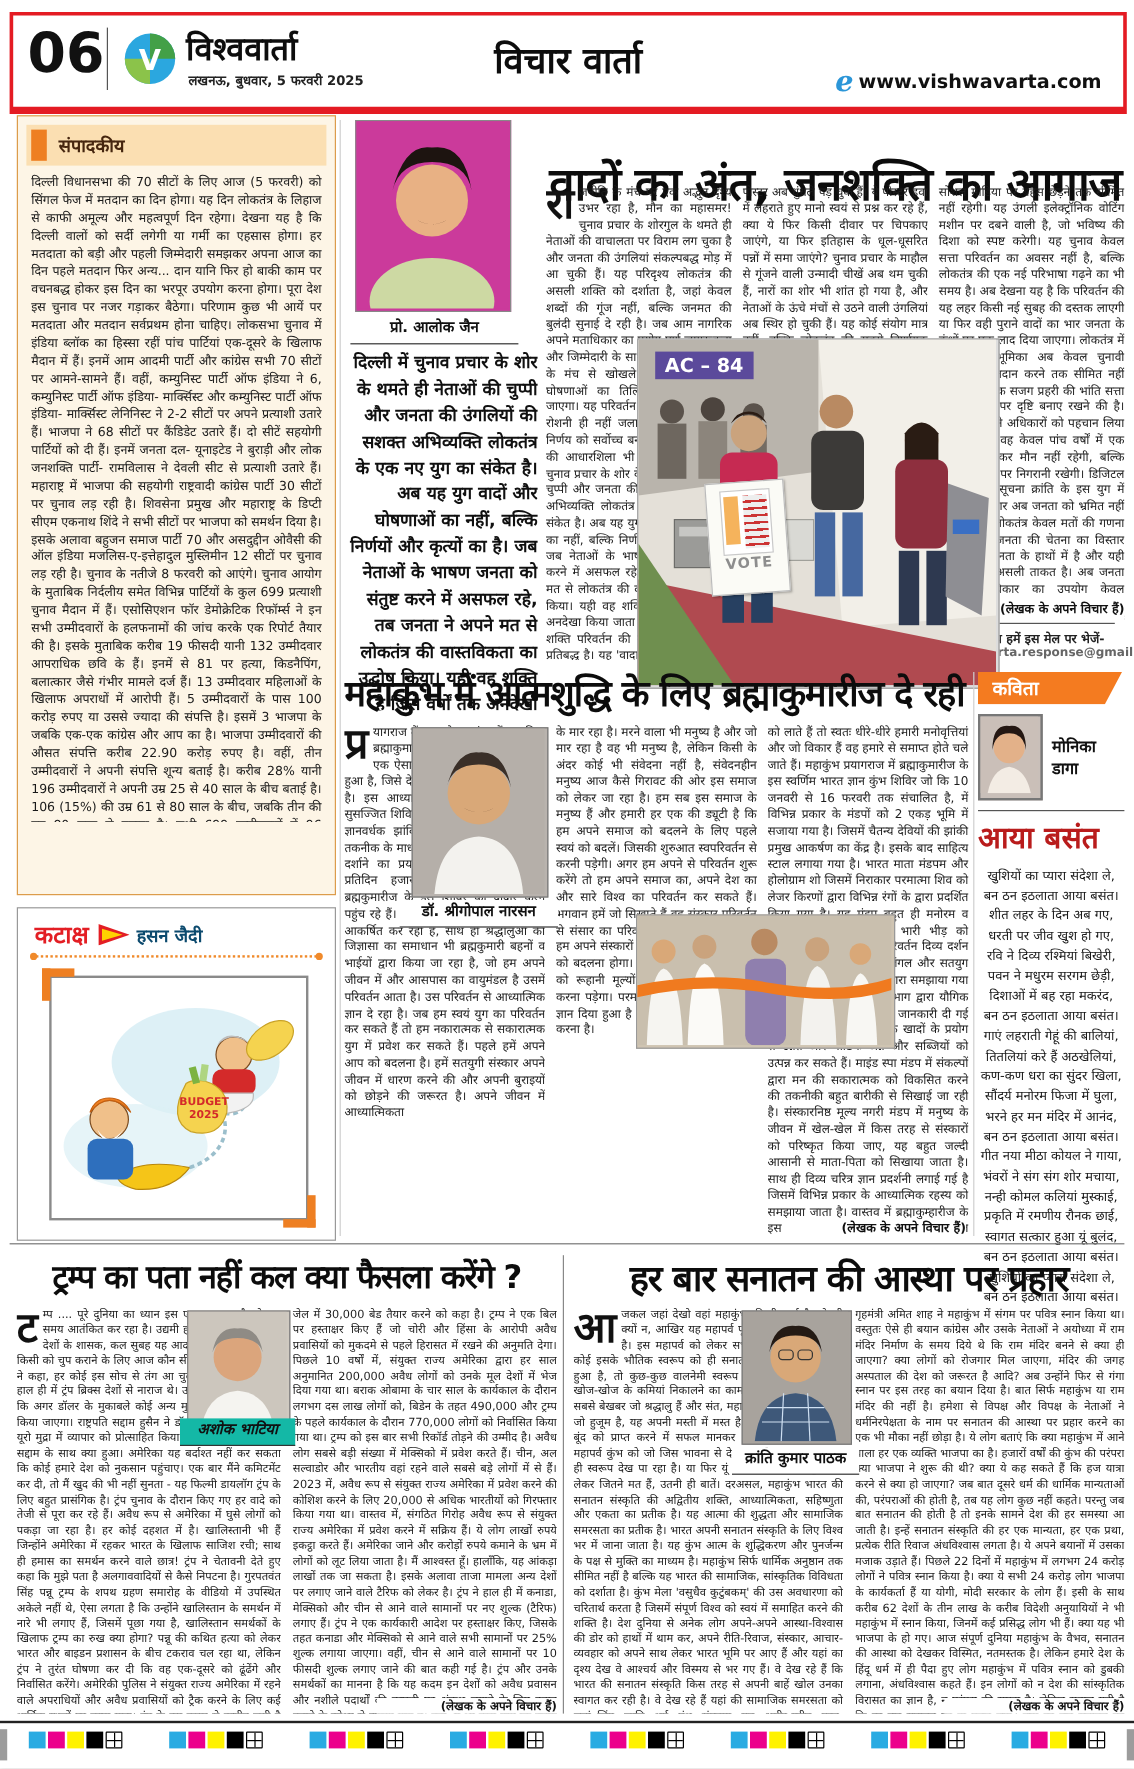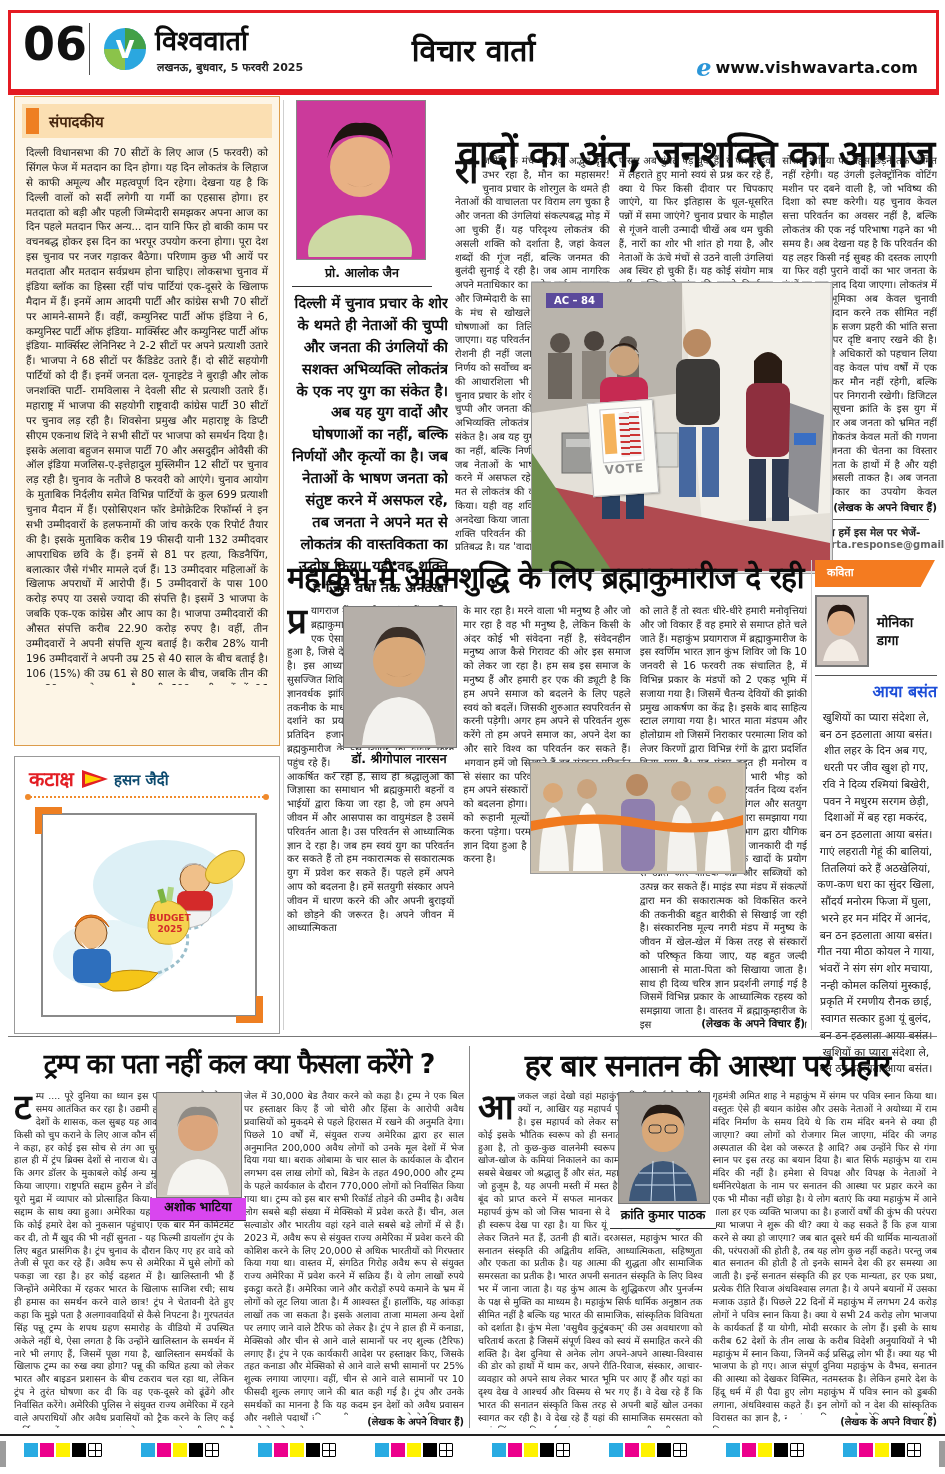--- a/index.html
+++ b/index.html
@@ -44,21 +44,21 @@
   
   .main-photo-auth{left:296px;top:100px;width:128px;height:158px;background:#cb3a9b;border:1px solid #888;}
   .auth-name{font-size:12.5px;font-weight:bold;color:#111;text-align:center;border-bottom:1.5px solid #333;padding-bottom:5px;}
   .main-auth-name{left:292px;top:264px;width:140px;}
   .main-intro{left:288px;top:292px;width:160px;height:300px;font-size:14.6px;font-weight:bold;line-height:1.5;text-align:right;color:#101010;overflow:hidden;}
   .main-head{left:455px;top:98px;width:482px;height:50px;font-size:38px;font-weight:bold;color:#0c0c0c;text-align:center;white-space:nowrap;overflow:hidden;letter-spacing:-1px;margin-top:28px;}
   .main-body{left:455px;top:154px;width:482px;height:396px;display:flex;gap:9px;}
   .mcol{flex:1;font-size:10px;line-height:1.38;text-align:justify;color:#1c1c1c;overflow:hidden;}
   .dropcap{float:left;font-size:35px;line-height:.9;font-weight:bold;padding:2px 4px 0 0;color:#111;}
   .main-photo{left:531px;top:282px;width:300px;height:290px;border:1px solid #9a9a9a;background:#ddd;}
-  .ac-tag{position:absolute;left:14px;top:10px;background:#5b4a9b;color:#fff;font-size:10px;font-weight:bold;padding:2px 8px;}
+  .ac-tag{position:absolute;left:14px;top:10px;background:#5b4a9b;color:#fff;font-size:16px;font-weight:bold;padding:2px 8px;}
   .vote-poster{position:absolute;left:58px;top:118px;width:64px;height:92px;background:#fbfbf6;border:1px solid #bbb;transform:rotate(-4deg);box-shadow:1px 1px 2px rgba(0,0,0,.3);}
   .vote-evm{margin:6px auto 0 auto;width:40px;height:52px;background:#fff;border:1px solid #c9c9c9;display:flex;}
   .vote-evm .scr{width:12px;height:40px;background:#f5b35c;margin:4px 2px;}
   .vote-evm .bt{flex:1;margin:4px 2px;background:repeating-linear-gradient(#eee 0 4px,#c33 4px 6px);}
   .vote-txt{text-align:center;font-size:12px;font-weight:bold;color:#8d8d8d;letter-spacing:1px;}
   .fb-block{position:absolute;right:0;bottom:0;width:158px;background:#fff;padding-top:2px;}
   .closing{font-size:10.5px;font-weight:bold;text-align:right;color:#111;}
   .fb-rule{border-top:1px solid #555;margin:5px 8px;}
   .fb-l1{font-size:10.5px;font-weight:bold;text-align:center;color:#222;}
   .fb-mail{font-size:10px;font-weight:bold;text-align:center;color:#666;}
@@ -66,36 +66,36 @@
   
   .mk-head{left:287px;top:556px;width:520px;height:44px;font-size:30px;font-weight:bold;text-align:center;white-space:nowrap;overflow:hidden;color:#0c0c0c;letter-spacing:-1px;}
   .mk-body{left:287px;top:604px;width:520px;height:426px;display:flex;gap:9px;}
   .mk-photo-auth{position:absolute;left:56px;top:2px;width:112px;height:140px;background:#b9b3ae;border:1px solid #777;}
   .mk-auth-name{position:absolute;left:46px;top:146px;width:132px;background:#fff;}
   .mk-photo{position:absolute;left:243px;top:158px;width:214px;height:110px;border:1px solid #999;background:#cfc4b2;}
   .mk-close{position:absolute;right:2px;bottom:0;width:150px;background:#fff;}
 
   
   .poem-col{left:815px;top:560px;width:122px;height:475px;}
-  .poem-banner{width:108px;height:27px;background:#f47b20;color:#fff;font-size:11px;font-weight:bold;line-height:27px;padding-left:12px;clip-path:polygon(0 0,100% 0,88% 100%,0 100%);font-family:Liberation Mono, monospace;}
+  .poem-banner{width:108px;height:27px;background:#f47b20;color:#fff;font-size:16px;font-weight:bold;line-height:27px;padding-left:12px;clip-path:polygon(0 0,100% 0,88% 100%,0 100%);}
   .poem-authrow{display:flex;margin-top:8px;align-items:center;}
   .poem-photo{width:52px;height:68px;background:#c9bfb9;border:2px solid #777;}
   .poem-authname{font-size:13.5px;font-weight:bold;margin-left:8px;color:#111;}
   .poem-hr{border-top:1.5px solid #555;margin:8px 0 4px 0;}
-  .poem-title{text-align:right;font-size:16px;font-weight:bold;color:#1d4ed8;margin:2px 0 8px 0;}
+  .poem-title{text-align:left;font-size:25px;font-weight:bold;color:#b91c1c;margin:2px 0 8px 0;}
   .poem-lines{text-align:center;font-size:10.8px;line-height:1.55;color:#191919;}
 
   
   .bot-rule{left:8px;top:1036px;width:929px;border-top:1.5px solid #777;}
   .bot-vdiv{left:469px;top:1046px;height:382px;border-left:1px solid #888;}
   .tr-head{left:14px;top:1044px;width:450px;height:42px;font-size:27px;font-weight:bold;text-align:center;white-space:nowrap;overflow:hidden;color:#0c0c0c;letter-spacing:-1px;}
   .tr-body{left:14px;top:1090px;width:450px;height:338px;display:flex;gap:10px;}
   .bcol{flex:1;font-size:9.4px;line-height:1.37;text-align:justify;color:#1c1c1c;overflow:hidden;}
   .tr-photo{position:absolute;left:142px;top:2px;width:84px;height:104px;background:#cfc9c0;border:1px solid #777;}
-  .tr-name{position:absolute;left:136px;top:108px;width:96px;background:#d946ef;}
+  .tr-name{position:absolute;left:136px;top:92px;width:96px;background:#14b8a6;font-style:italic;}
   .sn-head{left:478px;top:1044px;width:459px;height:42px;font-size:30px;font-weight:bold;text-align:center;white-space:nowrap;overflow:hidden;color:#0c0c0c;letter-spacing:-1px;}
   .sn-body{left:478px;top:1090px;width:459px;height:338px;display:flex;gap:10px;}
   .sn-photo{position:absolute;left:140px;top:2px;width:90px;height:110px;background:#a9a49e;border:1px solid #777;}
   .sn-name{position:absolute;left:132px;top:116px;width:106px;background:#fff;}
   .bot-close{position:absolute;right:0;bottom:0;width:150px;background:#fff;}
   .bot-close .closing{font-size:9.8px;}
 
   
   .foot-rule{left:0;top:1434px;width:945px;border-top:2px solid #222;}
   .marks{left:24px;top:1443px;width:897px;display:flex;justify-content:space-between;}

